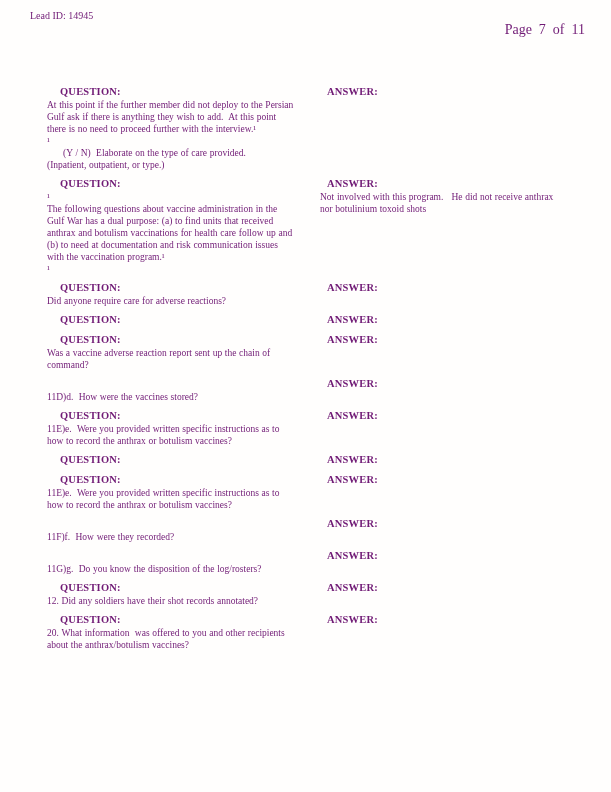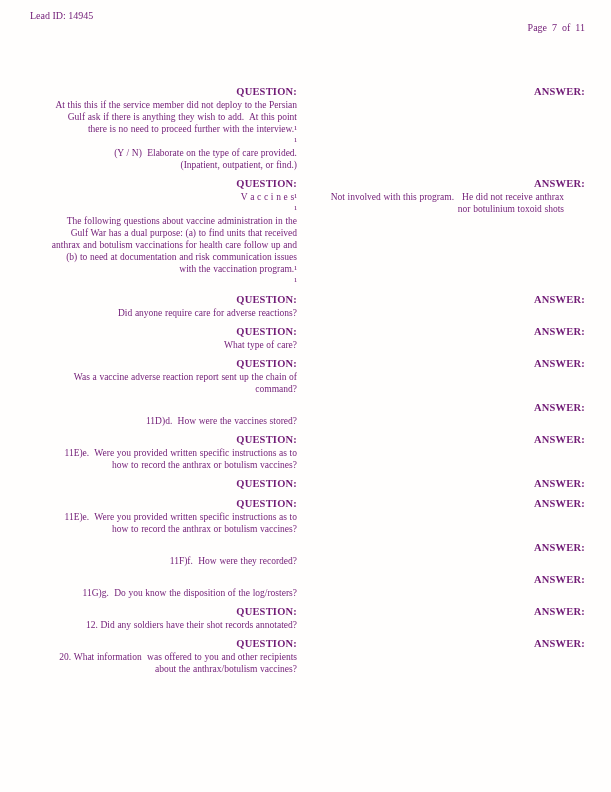--- a/index.html
+++ b/index.html
@@ -2,24 +2,24 @@
 <html><head>
 <meta charset="utf-8">
 <style>
   html,body{margin:0;padding:0;background:#d9d9d9;}
   .page{
     width:611px;height:792px;background:#fffefd;position:relative;
     font-family:"Liberation Serif", serif;color:#701a75;overflow:hidden;
     margin:0 auto;box-sizing:border-box;
   }
   .lead-id{position:absolute;top:10px;left:30px;font-size:10px;white-space:pre;}
-  .page-number{position:absolute;top:22px;right:26px;font-size:10px;white-space:pre;margin-left:8px;}
+  .page-number{position:absolute;top:22px;right:26px;font-size:14px;white-space:pre;margin-left:8px;}
   .content{position:absolute;top:81px;left:47px;right:26px;}
   .block{margin-bottom:2px;}
-  .row{display:flex;align-items:flex-start;text-align:right;}
+  .row{display:flex;align-items:flex-start;}
   .qcol{width:250px;flex:none;box-sizing:border-box;}
   .acol{flex:1;min-width:0;box-sizing:border-box;margin-left:23px;}
   .label{
     display:inline-block;font-weight:bold;font-size:10.5px;line-height:13px;
     letter-spacing:0.2px;white-space:pre;
   }
   .label-row{min-height:13px;}
   .qcol .label{margin-left:13px;}
   .acol .label{margin-left:7px;}
   p.para{
@@ -40,41 +40,40 @@
     <div class="row label-row">
       <div class="qcol">
         <span class="label q">QUESTION:</span>
       </div>
       <div class="acol">
         <span class="label a">ANSWER:</span>
       </div>
     </div>
     <div class="row body-row">
       <div class="qcol qtext">
-            <p class="para">At this this if the service member did not deploy to the Persian Gulf ask if there is anything they wish to add.  At this point there is no need to proceed further with the interview.¹</p>
+            <p class="para">At this point if the further member did not deploy to the Persian Gulf ask if there is anything they wish to add.  At this point there is no need to proceed further with the interview.¹</p>
             <p class="para">¹</p>
             <p class="para">      (Y / N)  Elaborate on the type of care provided.</p>
-            <p class="para">(Inpatient, outpatient, or find.)</p>
-          </div>
-      <div class="acol atext"></div>
-    </div>
-  </div>
-
-  <div class="block">
-    <div class="row label-row">
-      <div class="qcol">
-        <span class="label q">QUESTION:</span>
-      </div>
-      <div class="acol">
-        <span class="label a">ANSWER:</span>
-      </div>
-    </div>
-    <div class="row body-row">
-      <div class="qcol qtext">
-            <p class="para">V a c c i n e s¹</p>
+            <p class="para">(Inpatient, outpatient, or type.)</p>
+          </div>
+      <div class="acol atext"></div>
+    </div>
+  </div>
+
+  <div class="block">
+    <div class="row label-row">
+      <div class="qcol">
+        <span class="label q">QUESTION:</span>
+      </div>
+      <div class="acol">
+        <span class="label a">ANSWER:</span>
+      </div>
+    </div>
+    <div class="row body-row">
+      <div class="qcol qtext">
             <p class="para">¹</p>
             <p class="para">The following questions about vaccine administration in the Gulf War has a dual purpose: (a) to find units that received anthrax and botulism vaccinations for health care follow up and (b) to need at documentation and risk communication issues with the vaccination program.¹</p>
             <p class="para">¹</p>
           </div>
       <div class="acol atext">
             <p class="para">Not involved with this program.   He did not receive anthrax nor botulinium toxoid shots</p>
           </div>
     </div>
   </div>
 
@@ -97,26 +96,20 @@
 
   <div class="block">
     <div class="row label-row">
       <div class="qcol">
         <span class="label q">QUESTION:</span>
       </div>
       <div class="acol">
         <span class="label a">ANSWER:</span>
       </div>
     </div>
-    <div class="row body-row">
-      <div class="qcol qtext">
-            <p class="para">What type of care?</p>
-          </div>
-      <div class="acol atext"></div>
-    </div>
   </div>
 
   <div class="block">
     <div class="row label-row">
       <div class="qcol">
         <span class="label q">QUESTION:</span>
       </div>
       <div class="acol">
         <span class="label a">ANSWER:</span>
       </div>

